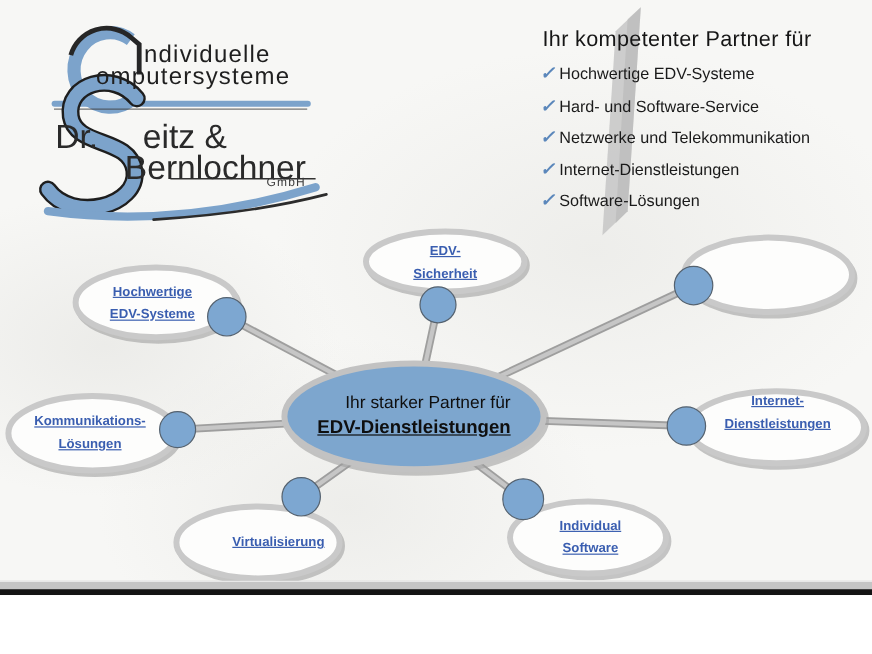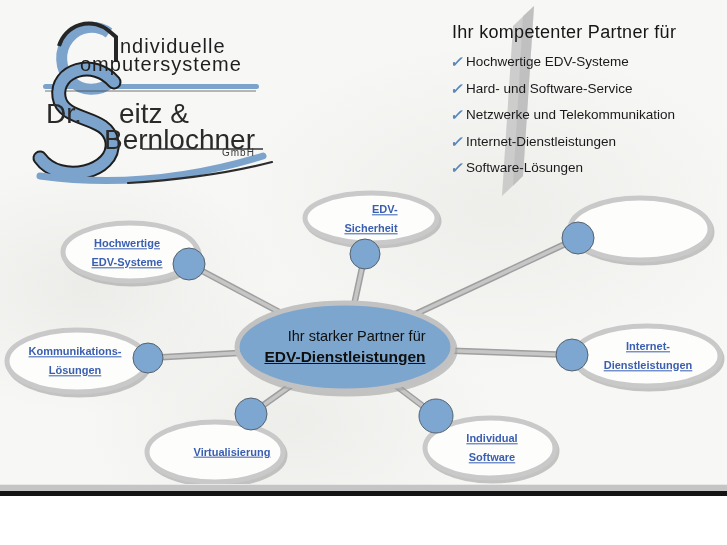--- a/index.html
+++ b/index.html
@@ -169,25 +169,25 @@
       <span class="service-text">Internet-Dienstleistungen</span>
     </div>
     <div class="service-row">
       <span class="service-check">✓</span>
       <span class="service-text">Software-Lösungen</span>
     </div>
   </div>
 
   <a class="node-label" style="left:127px;top:253px;">Hochwertige
 EDV-Systeme</a>
-  <a class="node-label" style="left:371px;top:219px;text-align:right;">EDV-
+  <a class="node-label" style="left:371px;top:219px;">EDV-
 Sicherheit</a>
   <a class="node-label" style="left:75px;top:361px;">Kommunikations-
 Lösungen</a>
-  <a class="node-label" style="left:648px;top:356px;">Internet-
+  <a class="node-label" style="left:648px;top:344px;">Internet-
 Dienstleistungen</a>
   <a class="node-label" style="left:214px;top:452px;margin-left:18px;">Virtualisierung</a>
   <a class="node-label" style="left:492px;top:448px;">Individual
 Software</a>
 
   <div class="center-label">
     <span class="center-line1">Ihr starker Partner für</span>
     <span class="center-line2">EDV-Dienstleistungen</span>
   </div>
 

